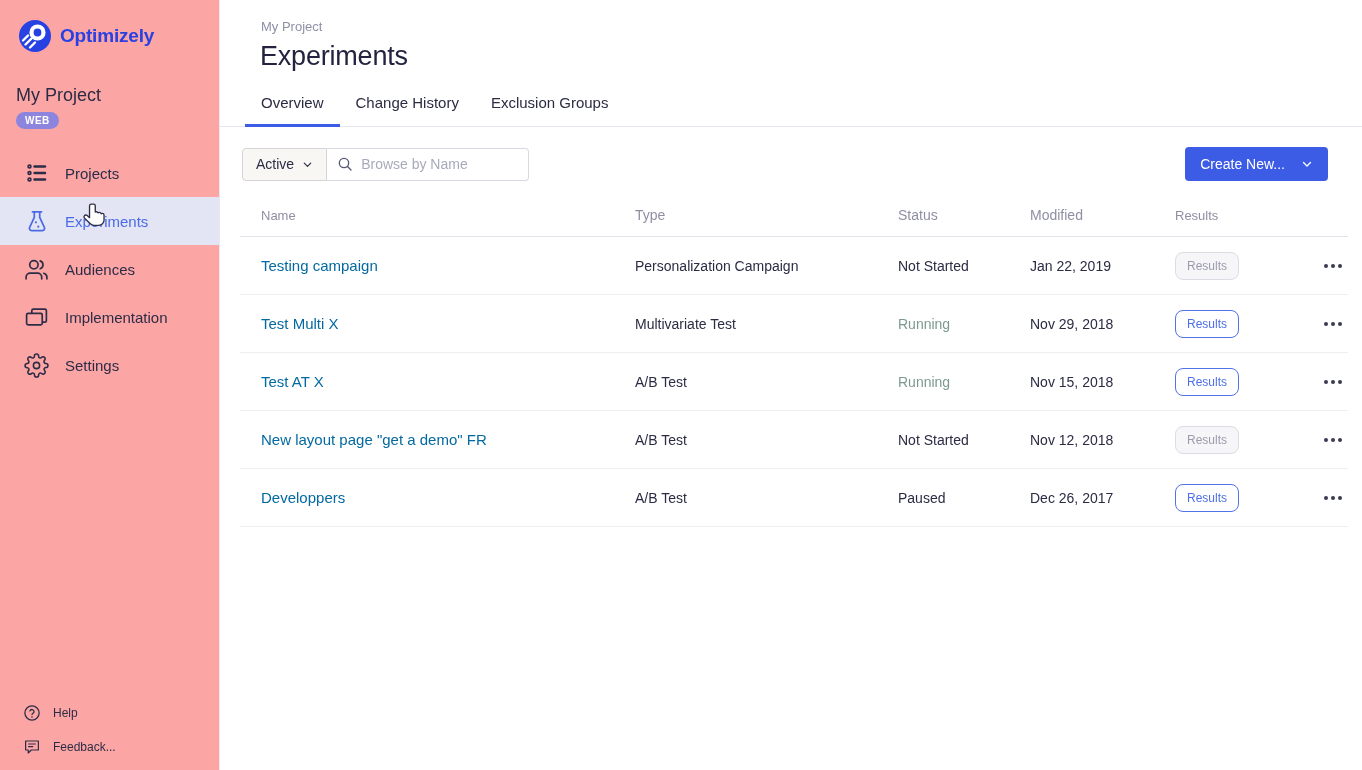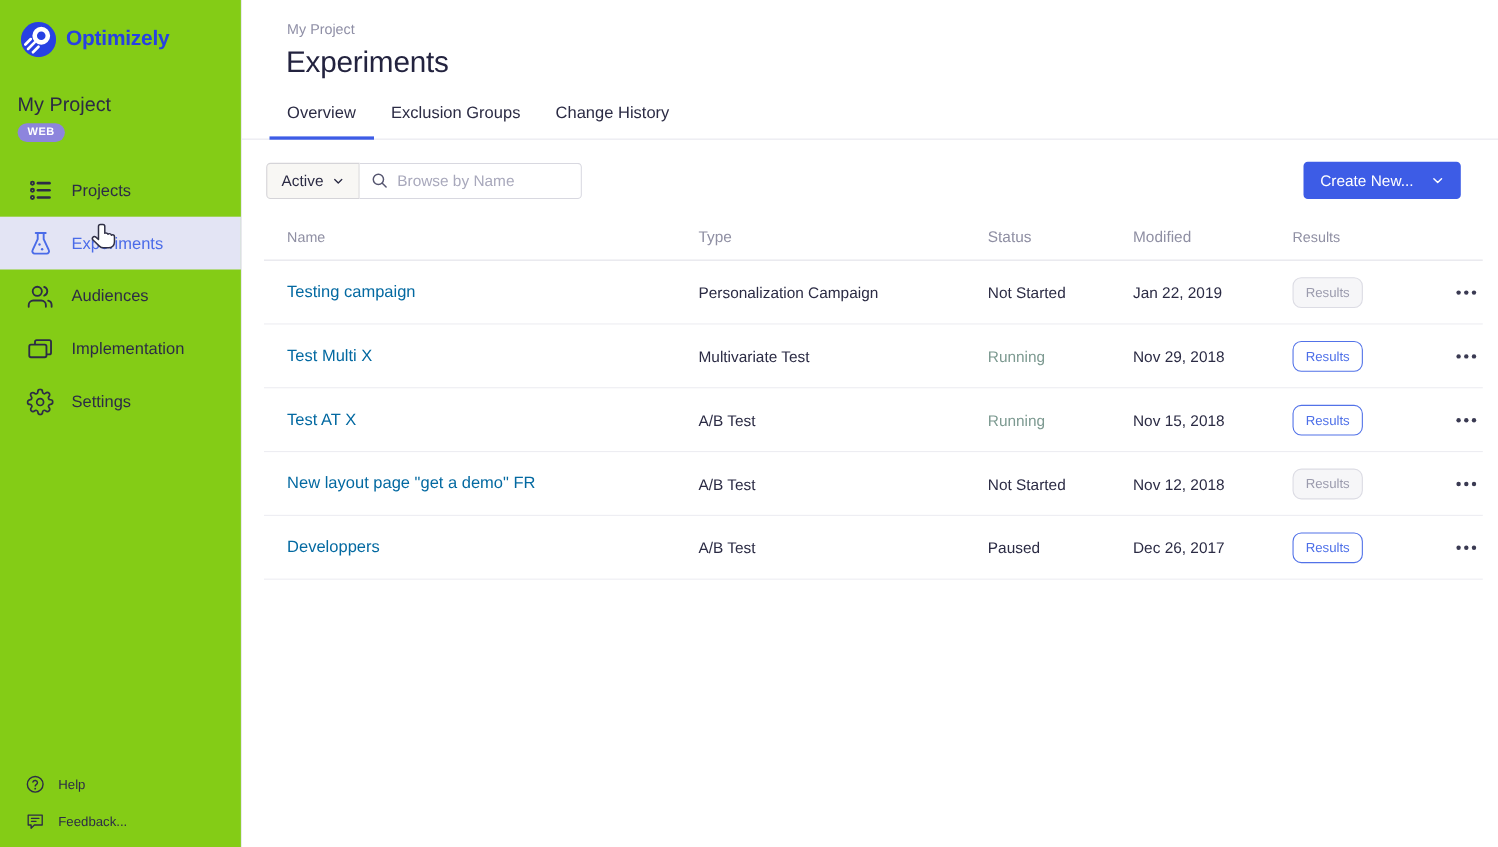--- a/index.html
+++ b/index.html
@@ -2,21 +2,21 @@
 <html><head>
 <meta charset="utf-8">
 <style>
   * { margin:0; padding:0; box-sizing:border-box; }
   html,body { width:1362px; height:770px; overflow:hidden; background:#fff;
               font-family:"Liberation Sans", sans-serif; color:#2b2b44; }
   .app { position:relative; width:1362px; height:770px; }
 
   
   .sidebar { position:absolute; left:0; top:0; width:220px; height:770px;
-             background:#84cc16; border-right:1px solid #e9e9ee; }
+             background:#fca5a5; border-right:1px solid #e9e9ee; }
   .logo-row { display:flex; align-items:center; gap:9px; margin:20px 0 0 19px; }
   .brand-text { font-size:19px; font-weight:bold; color:#2741e3; letter-spacing:-0.2px; }
   .project-block { margin:33px 0 0 16px; }
   .project-name { font-size:18px; color:#2b2b44; }
   .project-badge { display:inline-block; margin-top:6px; background:#8d85dd; color:#fff;
                    font-size:10px; font-weight:bold; letter-spacing:0.5px;
                    padding:3px 9px; border-radius:9px; }
   .nav { margin-top:20px; }
   .nav-item { display:flex; align-items:center; gap:15px; height:48px;
               padding-left:23px; font-size:15px; color:#2c2c46; cursor:pointer; }
@@ -193,22 +193,22 @@
       </div>
     </div>
   </aside>
 
   <main class="main">
     <div class="breadcrumb">My Project</div>
     <h1 class="page-title">Experiments</h1>
 
     <div class="tabs">
       <div class="tab active">Overview</div>
+      <div class="tab">Change History</div>
       <div class="tab">Exclusion Groups</div>
-      <div class="tab">Change History</div>
     </div>
 
     <div class="toolbar">
       <div class="filter-group">
         <div class="filter-select">
           <span>Active</span>
           <svg width="11" height="11" viewBox="0 0 24 24" fill="none" stroke="#2b2b44" stroke-width="2.6" stroke-linecap="round" stroke-linejoin="round">
               <polyline points="5 9 12 16 19 9"></polyline>
             </svg>
         </div>

